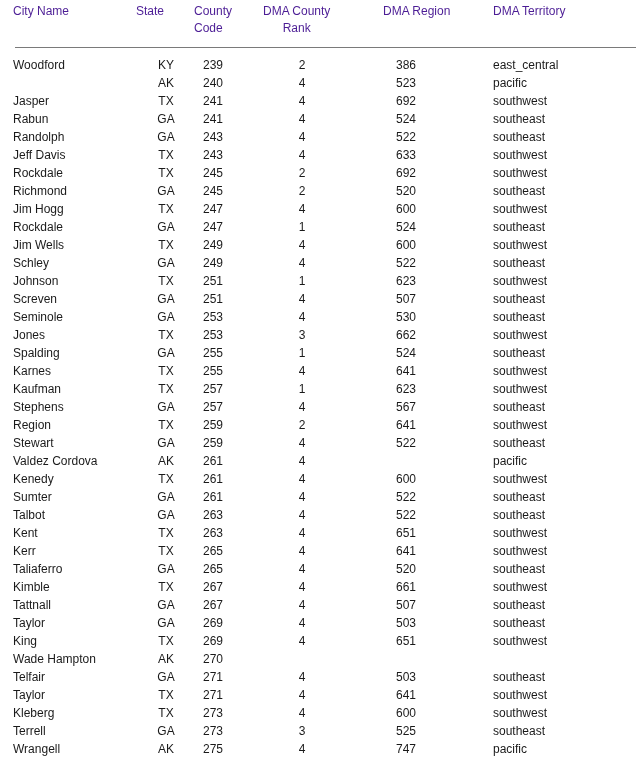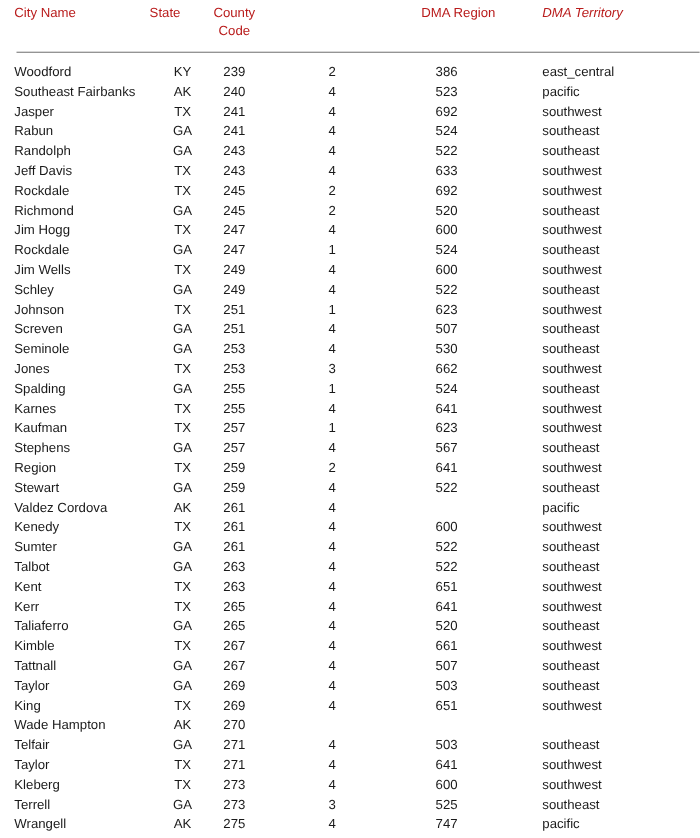--- a/index.html
+++ b/index.html
@@ -1,21 +1,21 @@
 <!DOCTYPE html>
 <html><head>
 <meta charset="utf-8">
 <style>
   html, body { margin: 0; padding: 0; background: #ffffff; }
   body {
     width: 636px; height: 762px; overflow: hidden; position: relative;
     font-family: "Liberation Sans", sans-serif; color: #1a1a1a; font-size: 12px;
   }
   .hdr { position: absolute; top: 3px; left: 0; width: 636px; height: 40px; }
-  .hcell { position: absolute; line-height: 17px; font-size: 12px; color: #b91c1c; }
+  .hcell { position: absolute; line-height: 17px; font-size: 12px; color: #4c1d95; }
   .divider { position: absolute; top: 47px; left: 15px; width: 621px; height: 1px; background: #7a7a7a; }
   .rows { position: absolute; top: 56px; left: 0; width: 636px; }
   .row { position: relative; height: 18px; line-height: 18px; }
   .c { position: absolute; top: 0; white-space: nowrap; }
   .c-name { left: 13px; }
   .c-state { left: 156px; width: 20px; text-align: center; }
   .c-code { left: 203px; width: 24px; text-align: left; }
   .c-rank { left: 296px; width: 12px; text-align: center; }
   .c-region { left: 394px; width: 24px; text-align: center; }
   .c-terr { left: 493px; }
@@ -23,45 +23,48 @@
 </head>
 <body>
 
 <div class="hdr">
   <div class="hcell" style="left:13px;">
     <div>City Name</div>
   </div>
   <div class="hcell" style="left:136px;">
     <div>State</div>
   </div>
-  <div class="hcell" style="left:194px; text-align:center;">
+  <div class="hcell" style="left:194px; text-align:left;">
     <div>County</div>
     <div>Code</div>
   </div>
+  <div class="hcell" style="left:263px; text-align:center;">
+    <div>DMA County</div>
+    <div>Rank</div>
+  </div>
   <div class="hcell" style="left:383px;">
     <div>DMA Region</div>
   </div>
-  <div class="hcell" style="left:493px;font-style:italic;">
+  <div class="hcell" style="left:493px;">
     <div>DMA Territory</div>
   </div>
 </div>
 
 <div class="divider"></div>
 
 <div class="rows" id="rows">
     <div class="row">
       <span class="c c-name">Woodford</span>
       <span class="c c-state">KY</span>
       <span class="c c-code">239</span>
       <span class="c c-rank">2</span>
       <span class="c c-region">386</span>
       <span class="c c-terr">east_central</span>
     </div>
     <div class="row">
-      <span class="c c-name">Southeast Fairbanks</span>
       <span class="c c-state">AK</span>
       <span class="c c-code">240</span>
       <span class="c c-rank">4</span>
       <span class="c c-region">523</span>
       <span class="c c-terr">pacific</span>
     </div>
     <div class="row">
       <span class="c c-name">Jasper</span>
       <span class="c c-state">TX</span>
       <span class="c c-code">241</span>

